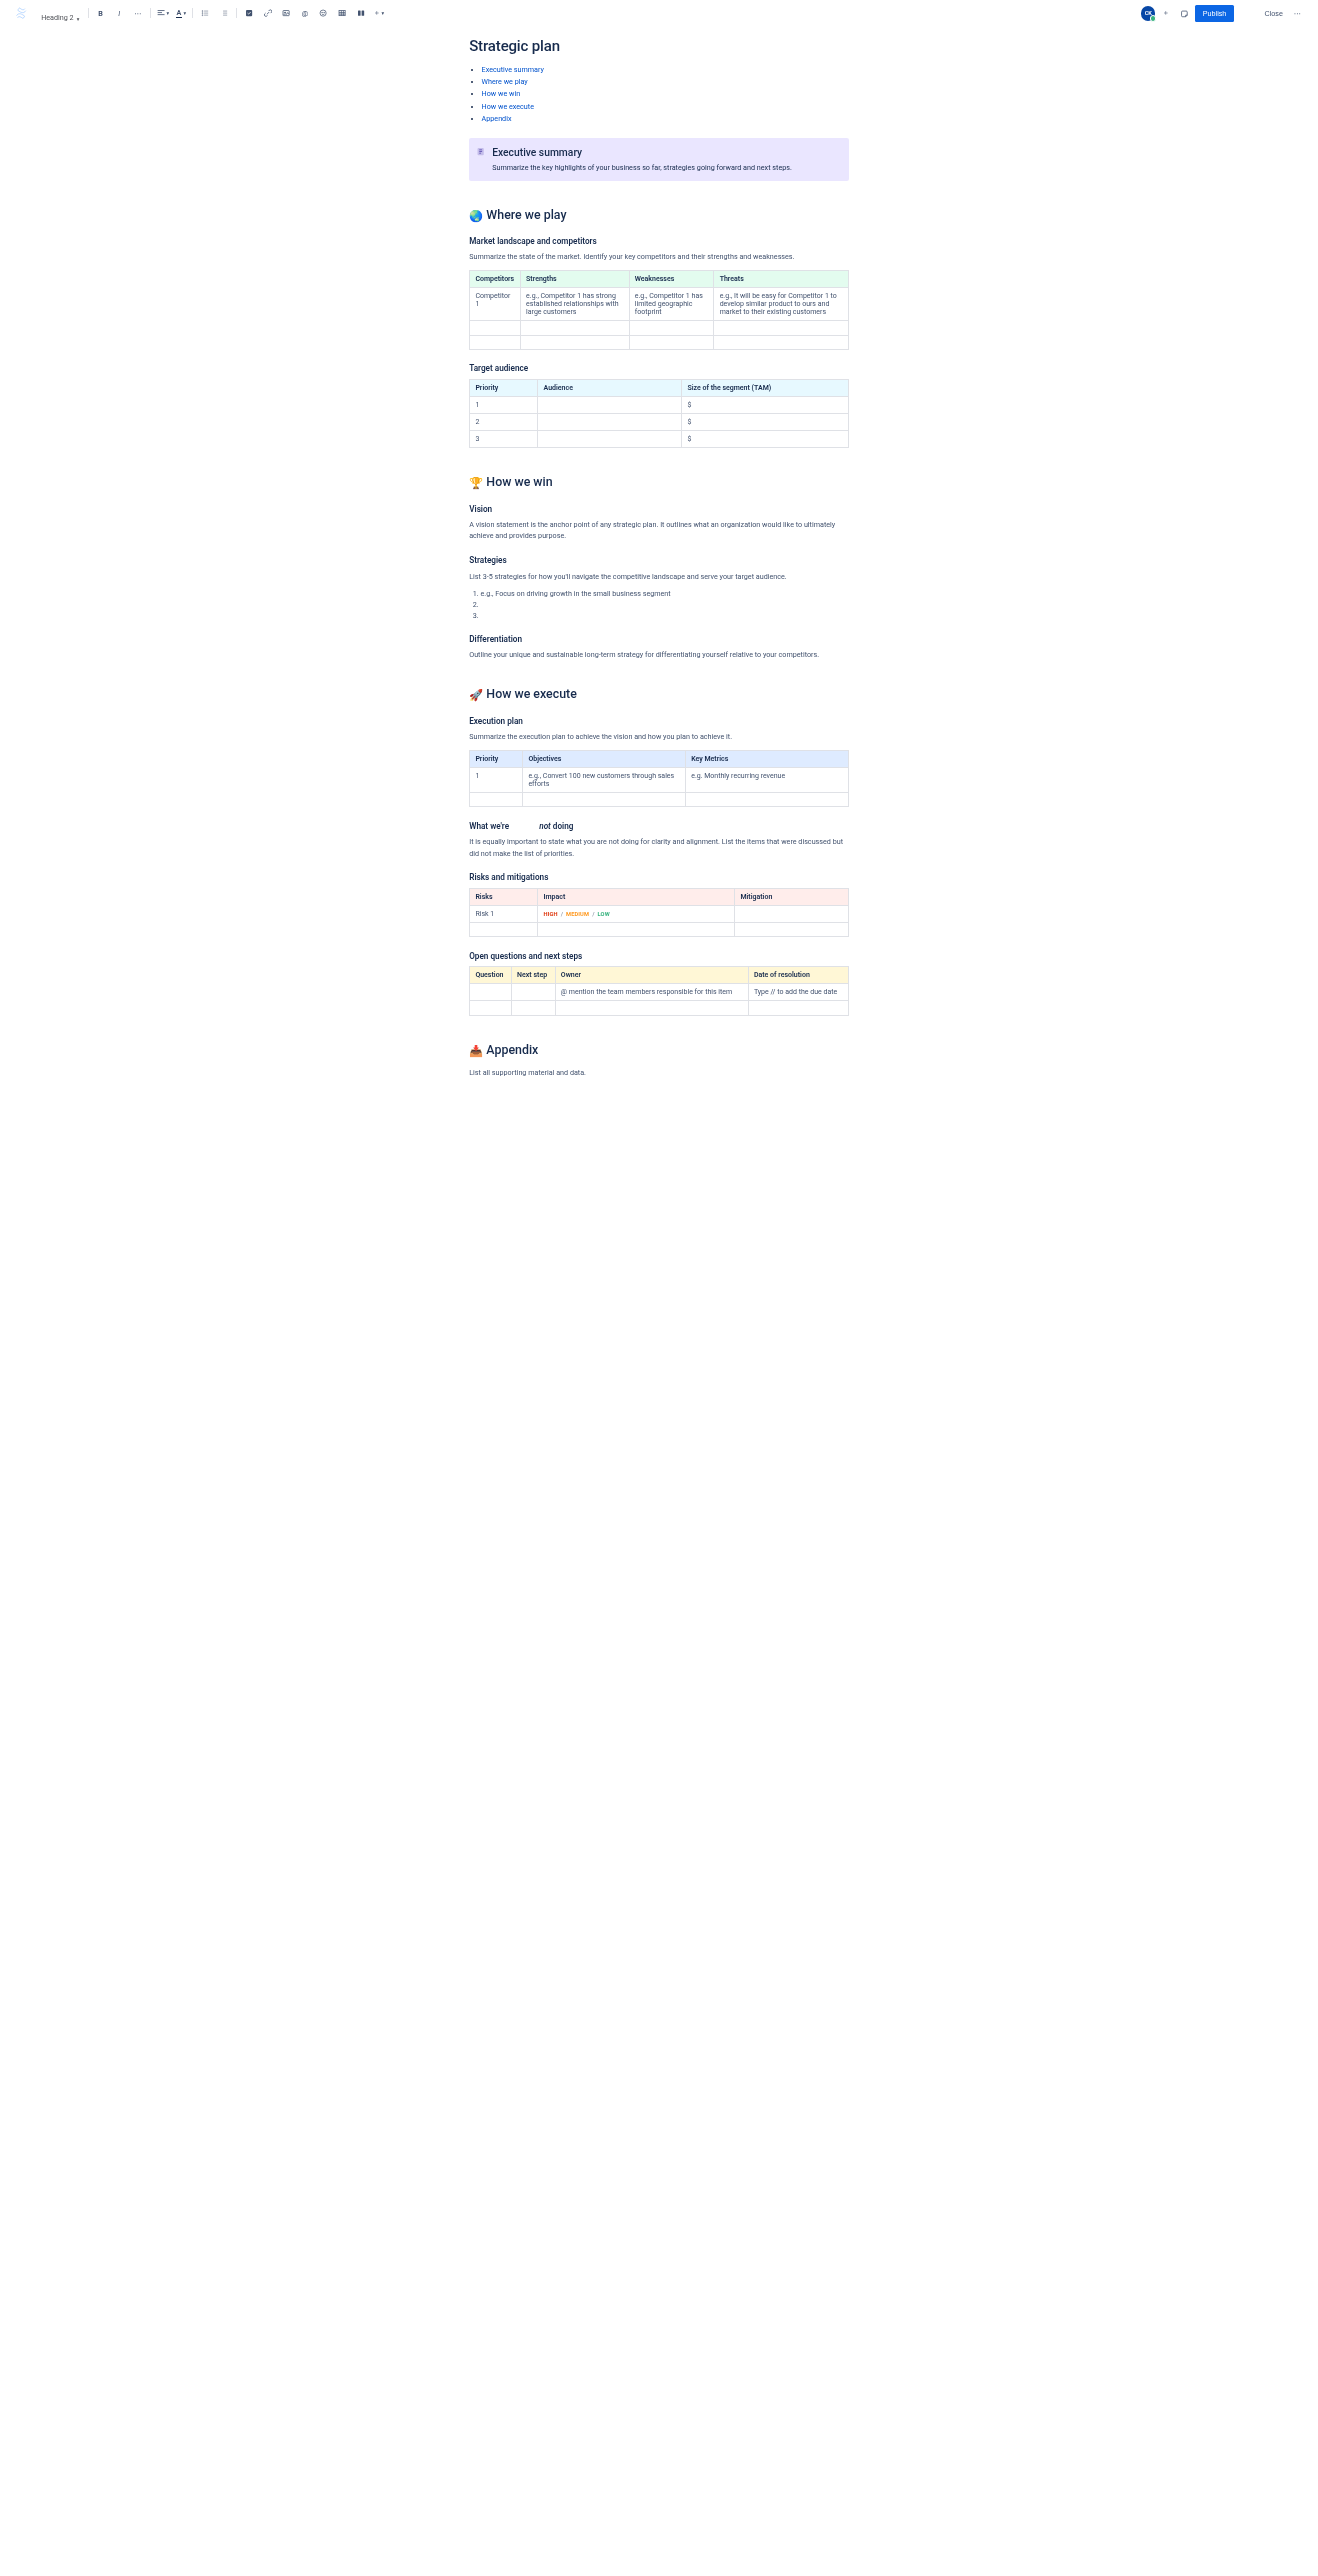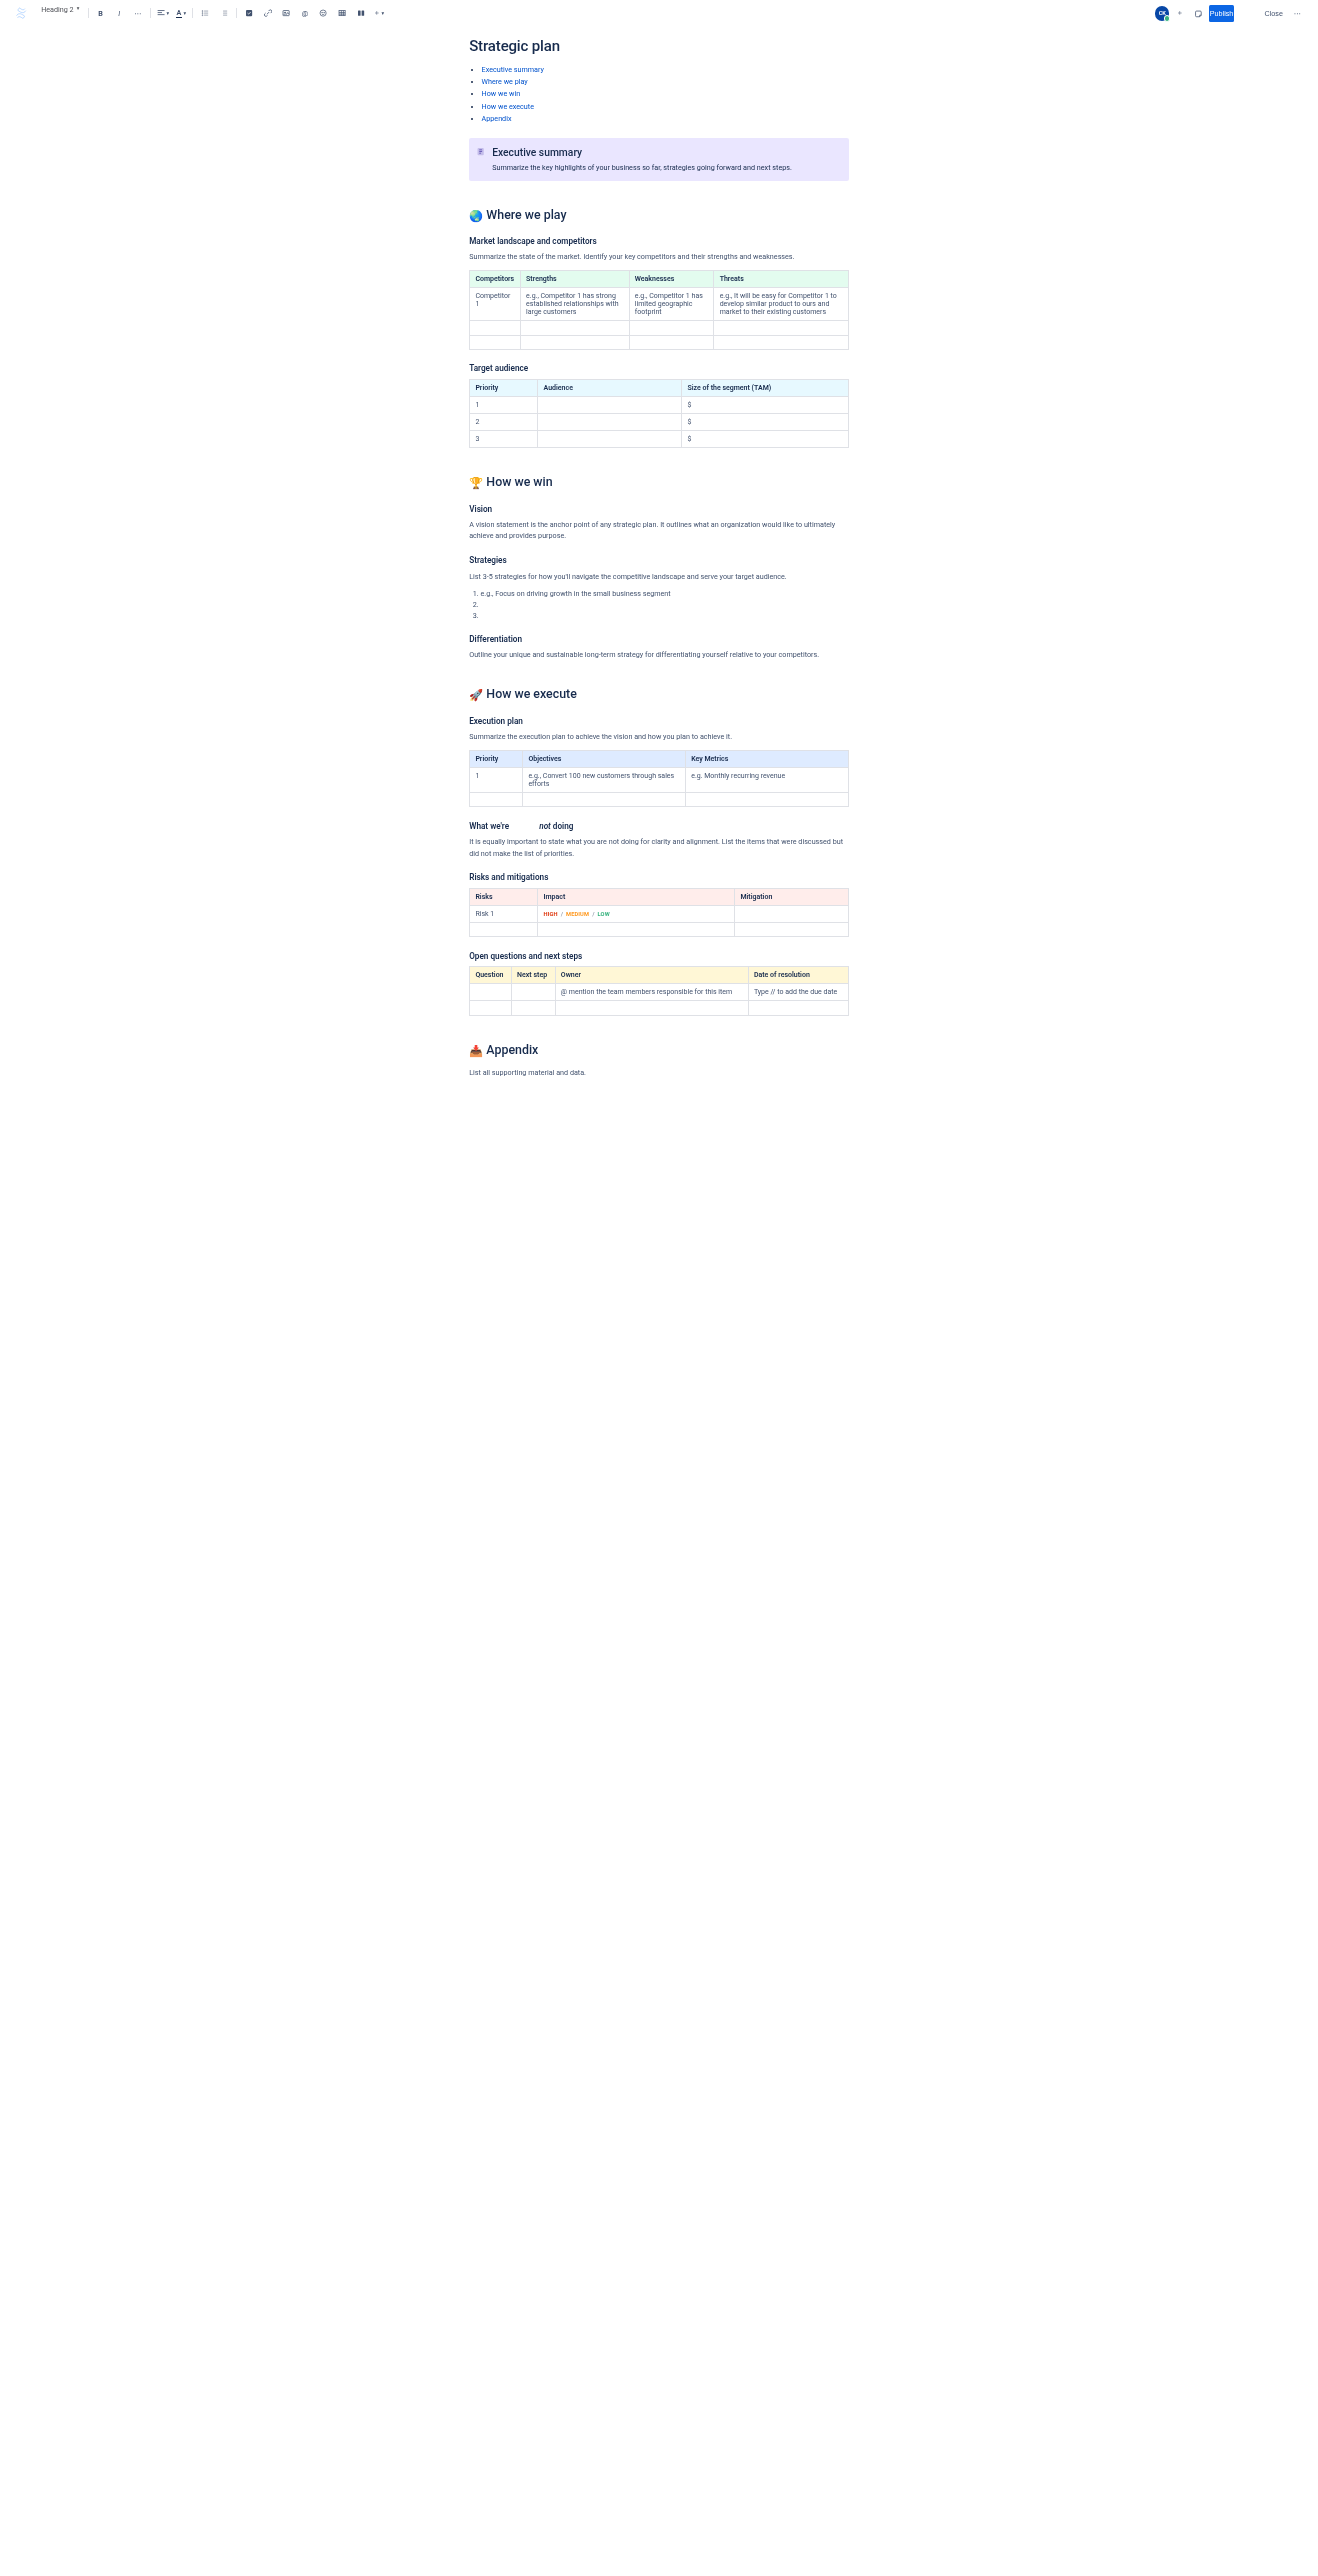--- a/index.html
+++ b/index.html
@@ -33,26 +33,26 @@
     border-bottom:0;
   }
   .tb-left,.tb-right{display:flex;align-items:center;gap:2.1px;}
   .tb-left{flex:0 0 auto;}
   .tb-right{margin-left:auto;}
   .tb-btn{
     display:inline-flex;align-items:center;justify-content:center;
     width:16.5px;height:16.5px;border-radius:1.5px;
     cursor:pointer;color:#42526E;
   }
-  .tb-text-btn{padding:0 4.1px;height:16.5px;display:inline-flex;align-items:flex-start;gap:2.1px;border-radius:1.5px;color:#505258;cursor:pointer;font-size:7.2px;}
+  .tb-text-btn{padding:0 4.1px;height:16.5px;display:inline-flex;align-items:flex-end;gap:2.1px;border-radius:1.5px;color:#505258;cursor:pointer;font-size:7.2px;}
   .tb-sep{width:0.5px;height:10.3px;background:#DFE1E6;margin:0 2.1px;}
   .logo-w{width:18.5px;height:18.5px;display:flex;align-items:center;justify-content:center;margin-right:4.1px;color:#2684FF;}
   .avatar{width:14.4px;height:14.4px;border-radius:50%;background:#0747A6;color:#fff;display:flex;align-items:center;justify-content:center;font-size:5.7px;font-weight:600;position:relative;}
   .avatar-badge{position:absolute;right:-1px;bottom:-1px;width:6.2px;height:6.2px;border:1px solid #fff;background:#36B37E;border-radius:50%;}
-  .publish{background:#0C66E4;color:#fff;border:none;height:16.5px;padding:0 1px;border-radius:1.5px;font-weight:500;cursor:pointer;font-size:7.2px;}
+  .publish{background:#0C66E4;color:#fff;border:none;height:16.5px;padding:0 8px;border-radius:1.5px;font-weight:500;cursor:pointer;font-size:7.2px;}
   .close{color:#42526E;background:none;border:none;height:16.5px;padding:0 4.1px;cursor:pointer;font-size:7.2px;margin-left:24px;}
   .chev{font-size:5.2px;margin-left:1px;}
 
   
   .page{
     max-width:392px;
     margin:10.3px auto 62px;
     padding:0 6.2px;
   }
   h1.page-title{font-size:15px;font-weight:500;color:#172B4D;margin:5.2px 0 10.3px;letter-spacing:-0.01em;}

